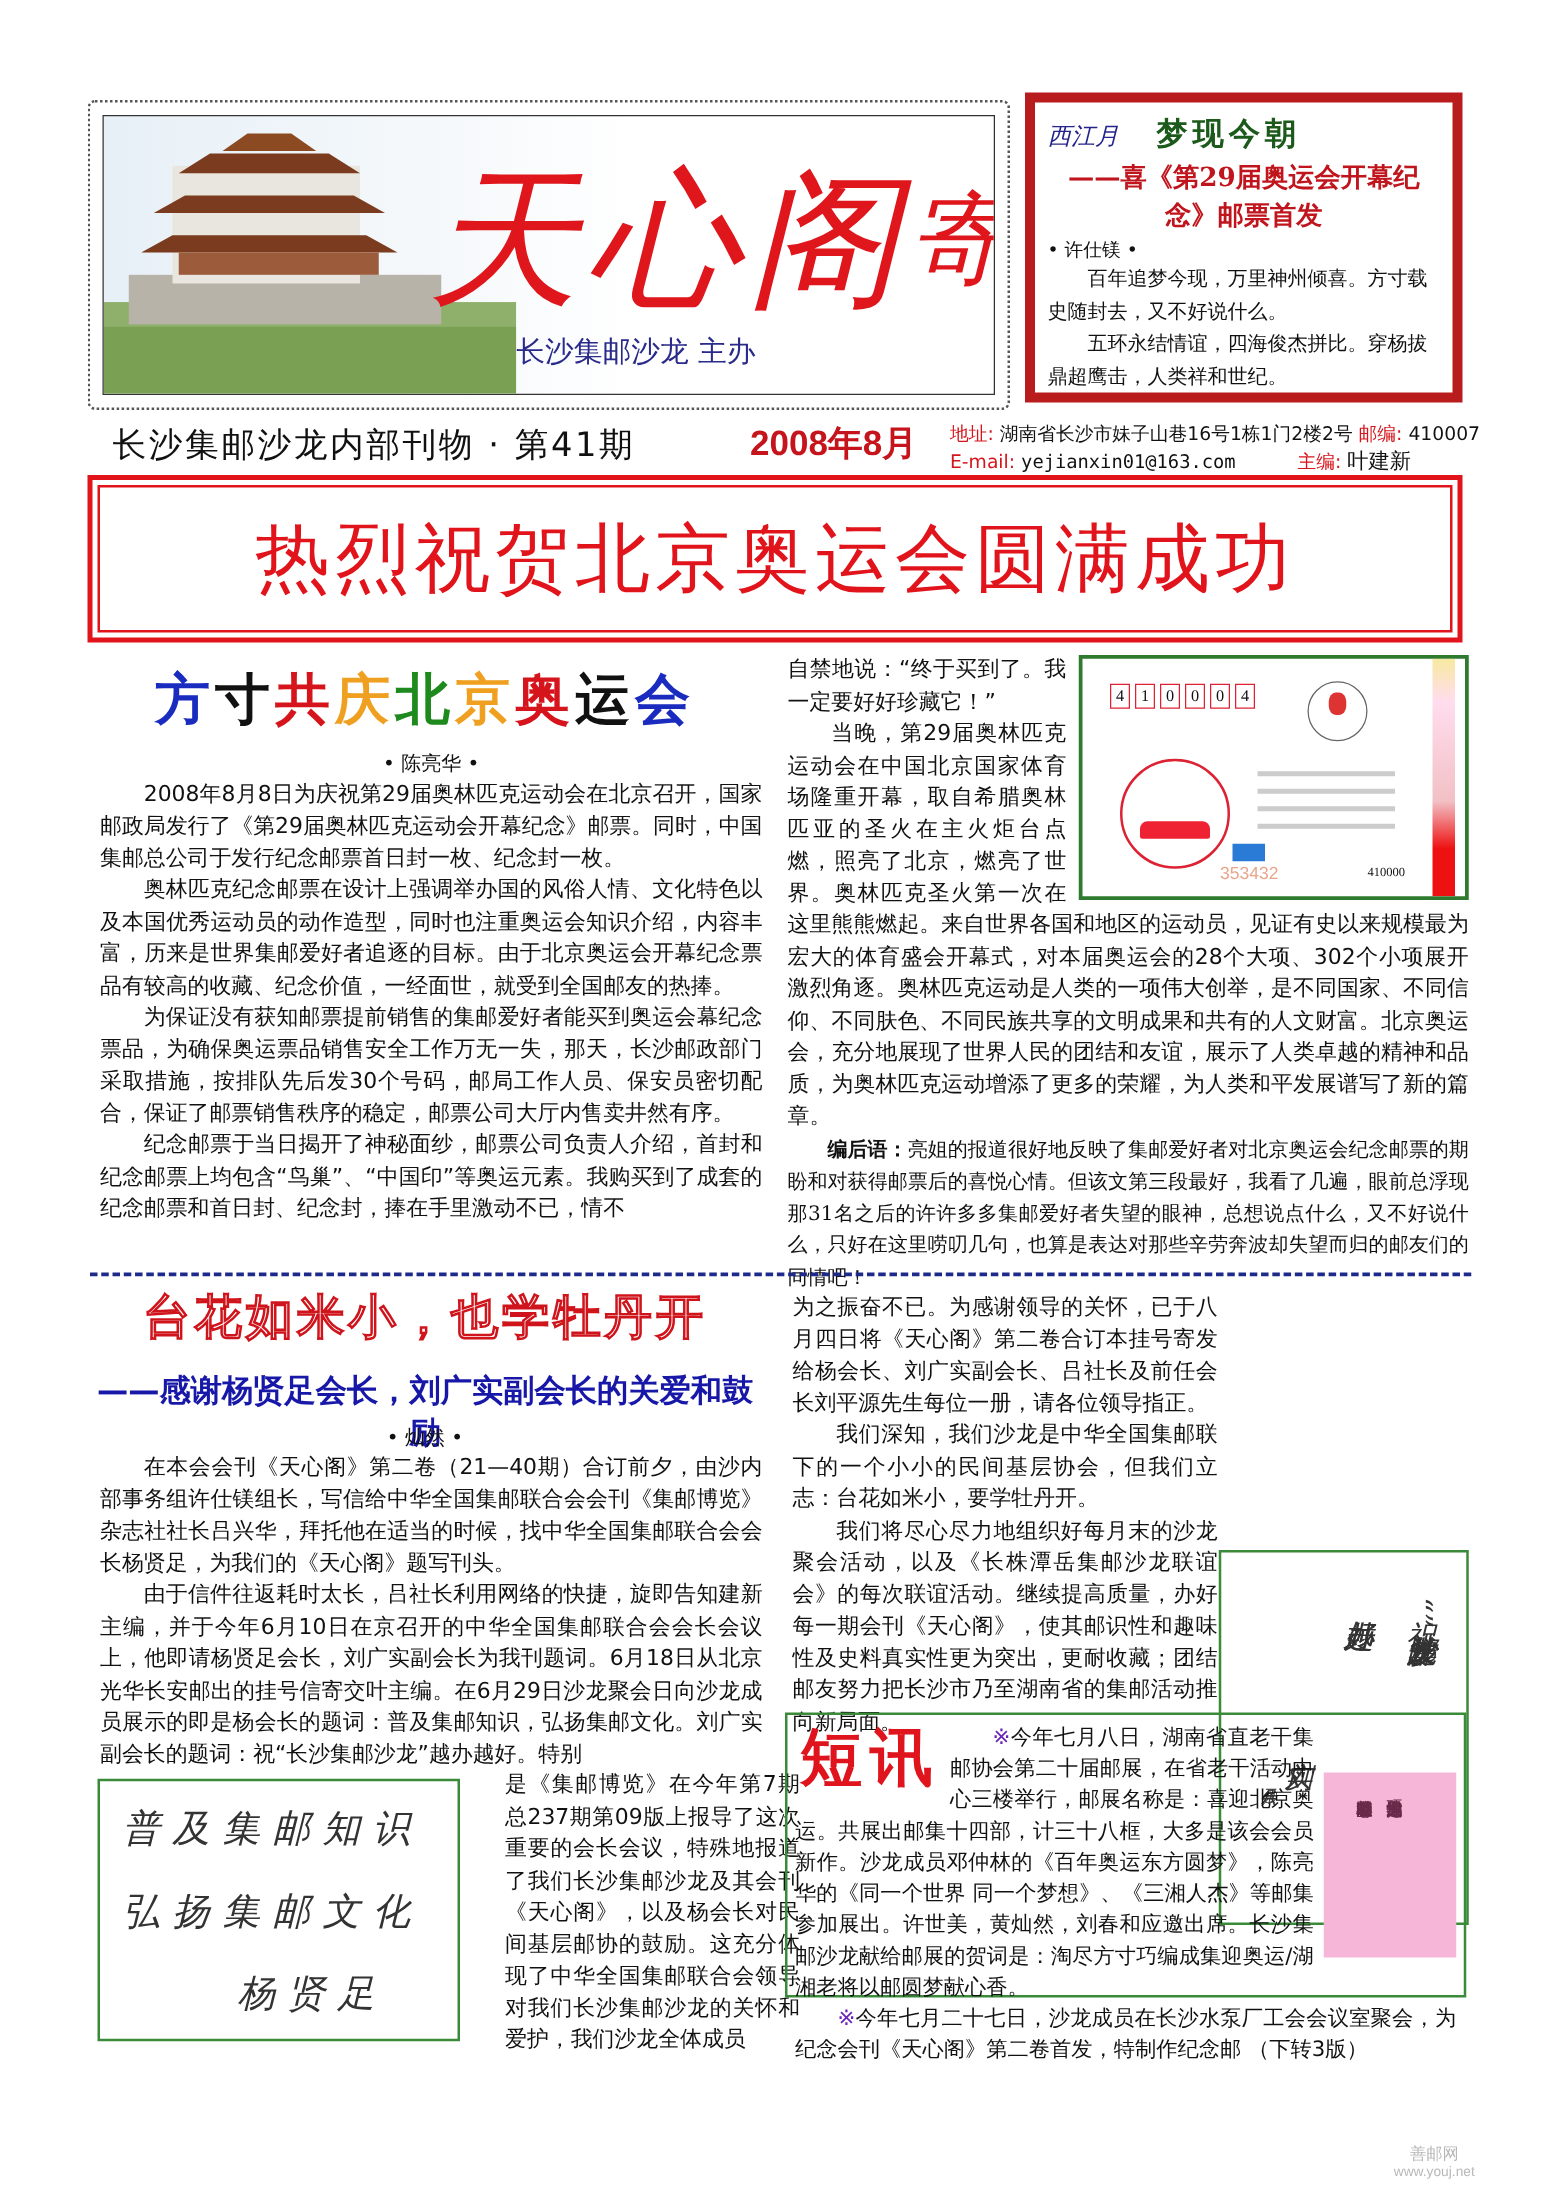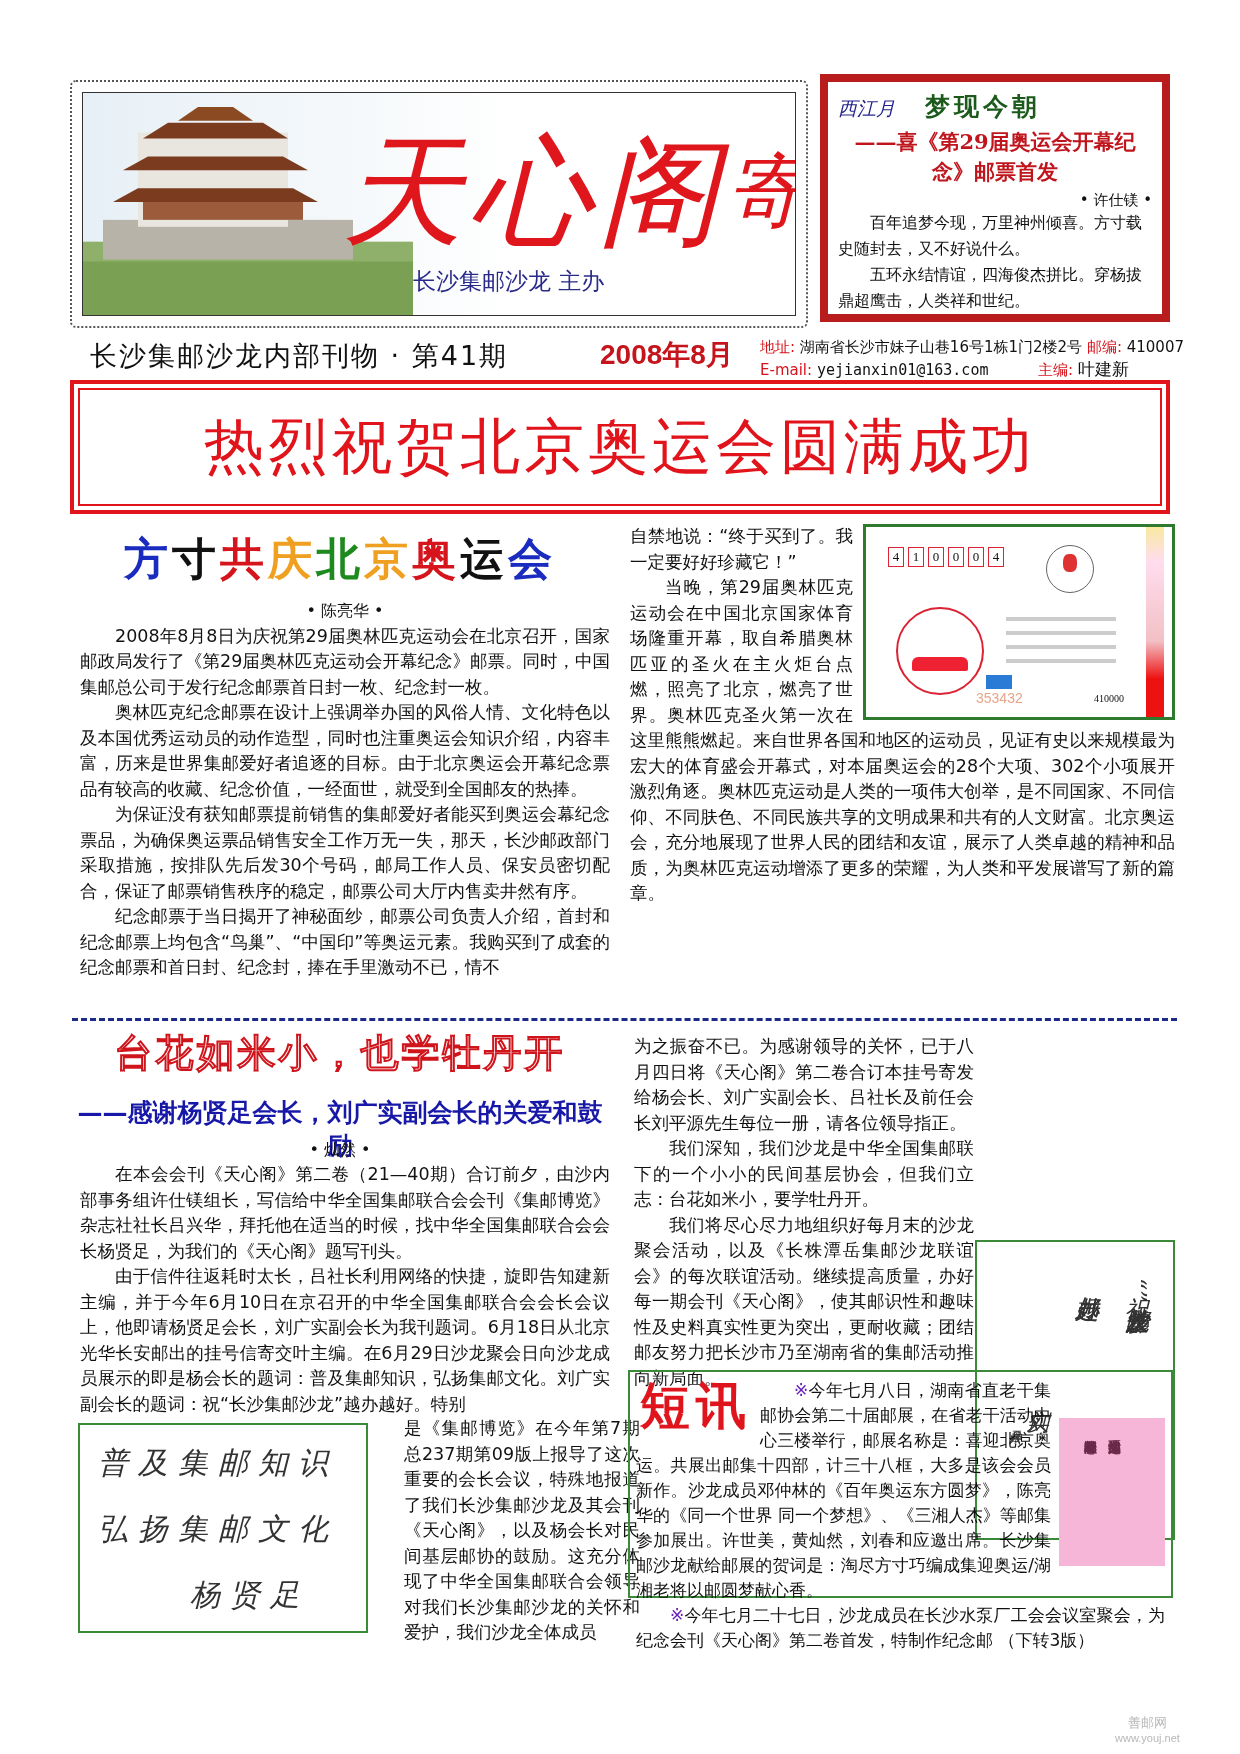--- a/index.html
+++ b/index.html
@@ -17,21 +17,21 @@
   .mast-title { position: absolute; left: 260px; top: 10px; right: 10px; height: 180px; display: flex; justify-content: space-around; align-items: center;
     font-family: "DejaVu Serif", serif; font-size: 120px; color: #e0161d; font-style: italic; letter-spacing: 8px; }
   .mast-sponsor { position: absolute; left: 330px; bottom: 18px; font-size: 23px; color: #2a2a8a; }
 
   
   .poem { left: 820px; top: 74px; width: 350px; height: 248px; border: 8px solid #b91c1c; padding: 8px 10px; }
   .poem-head { display: flex; align-items: baseline; gap: 30px; }
   .poem-tune { font-family: "DejaVu Serif", serif; font-size: 19px; color: #24248c; font-style: italic; }
   .poem-title { font-family: "DejaVu Serif", serif; font-size: 25px; font-weight: bold; color: #1b5a1b; letter-spacing: 4px; }
   .poem-sub { font-family: "DejaVu Serif", serif; font-size: 21px; font-weight: bold; color: #c0151d; text-align: center; line-height: 30px; margin-top: 4px; }
-  .poem-author { text-align: right; font-size: 15px; margin-top: 4px; }
+  .poem-author { text-align: left; font-size: 15px; margin-top: 4px; }
   .poem-body { font-size: 16px; line-height: 26px; text-indent: 2em; }
 
   
   .issue { left: 90px; top: 338px; font-size: 27px; color: #111; letter-spacing: 2px; white-space: nowrap; }
   .issue-date { left: 600px; top: 336px; font-size: 28px; font-weight: bold; color: #c5141c; white-space: nowrap; font-family: "Liberation Sans", sans-serif; }
   .contact { left: 760px; top: 336px; font-size: 15px; line-height: 22px; white-space: nowrap; }
   .contact .lbl { color: #d6141c; }
 
   
   .banner { left: 70px; top: 380px; width: 1100px; height: 134px; border: 4px solid #e1141c; padding: 4px; }
@@ -188,20 +188,23 @@
           <div></div>
         </div>
       <div class="blue-logo"></div>
       <div class="serial">353432</div>
       <div class="zipcode2">410000</div>
       <div class="torch"></div>
     </div>
   </div>
   <div>自禁地说：“终于买到了。我一定要好好珍藏它！”</div>
   <p>当晚，第29届奥林匹克运动会在中国北京国家体育场隆重开幕，取自希腊奥林匹亚的圣火在主火炬台点燃，照亮了北京，燃亮了世界。奥林匹克圣火第一次在这里熊熊燃起。来自世界各国和地区的运动员，见证有史以来规模最为宏大的体育盛会开幕式，对本届奥运会的28个大项、302个小项展开激烈角逐。奥林匹克运动是人类的一项伟大创举，是不同国家、不同信仰、不同肤色、不同民族共享的文明成果和共有的人文财富。北京奥运会，充分地展现了世界人民的团结和友谊，展示了人类卓越的精神和品质，为奥林匹克运动增添了更多的荣耀，为人类和平发展谱写了新的篇章。</p>
+  <div class="editor-note">
+    <b>编后语：</b><span>亮姐的报道很好地反映了集邮爱好者对北京奥运会纪念邮票的期盼和对获得邮票后的喜悦心情。但该文第三段最好，我看了几遍，眼前总浮现那31名之后的许许多多集邮爱好者失望的眼神，总想说点什么，又不好说什么，只好在这里唠叨几句，也算是表达对那些辛劳奔波却失望而归的邮友们的同情吧！</span>
+  </div>
 </div>
 
 <div class="abs sep"></div>
 
 <div class="abs a2-title">台花如米小，也学牡丹开</div>
 <div class="abs a2-sub">——感谢杨贤足会长，刘广实副会长的关爱和鼓励</div>
 <div class="abs a2-byline byline">• 灿然 •</div>
 <div class="abs a2-col1 body-text">
   <p>在本会会刊《天心阁》第二卷（21—40期）合订前夕，由沙内部事务组许仕镁组长，写信给中华全国集邮联合会会刊《集邮博览》杂志社社长吕兴华，拜托他在适当的时候，找中华全国集邮联合会会长杨贤足，为我们的《天心阁》题写刊头。</p>
   <p>由于信件往返耗时太长，吕社长利用网络的快捷，旋即告知建新主编，并于今年6月10日在京召开的中华全国集邮联合会会长会议上，他即请杨贤足会长，刘广实副会长为我刊题词。6月18日从北京光华长安邮出的挂号信寄交叶主编。在6月29日沙龙聚会日向沙龙成员展示的即是杨会长的题词：普及集邮知识，弘扬集邮文化。刘广实副会长的题词：祝“长沙集邮沙龙”越办越好。特别</p>

